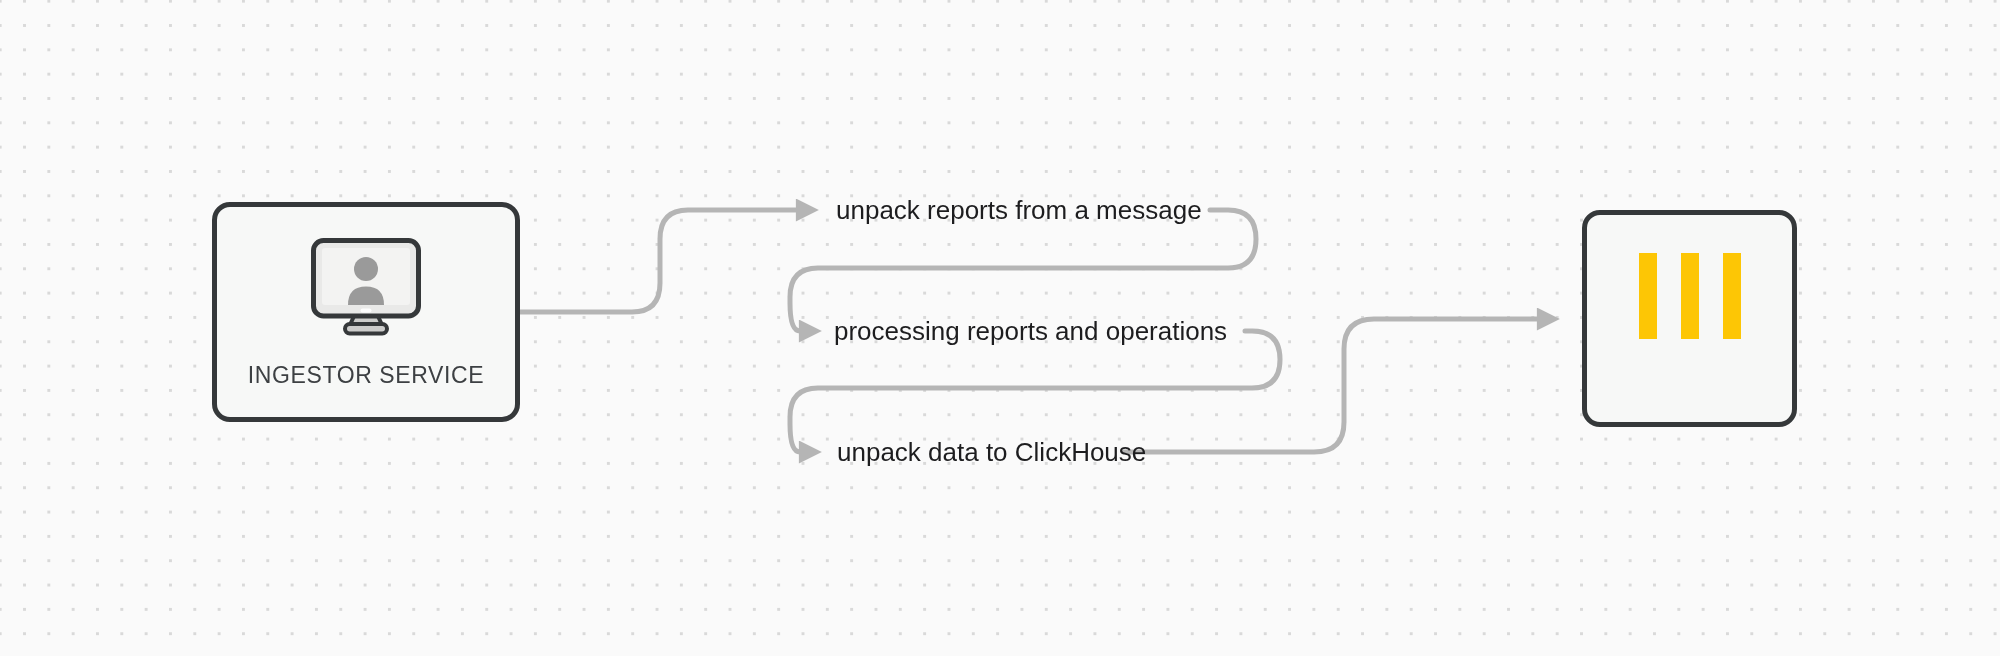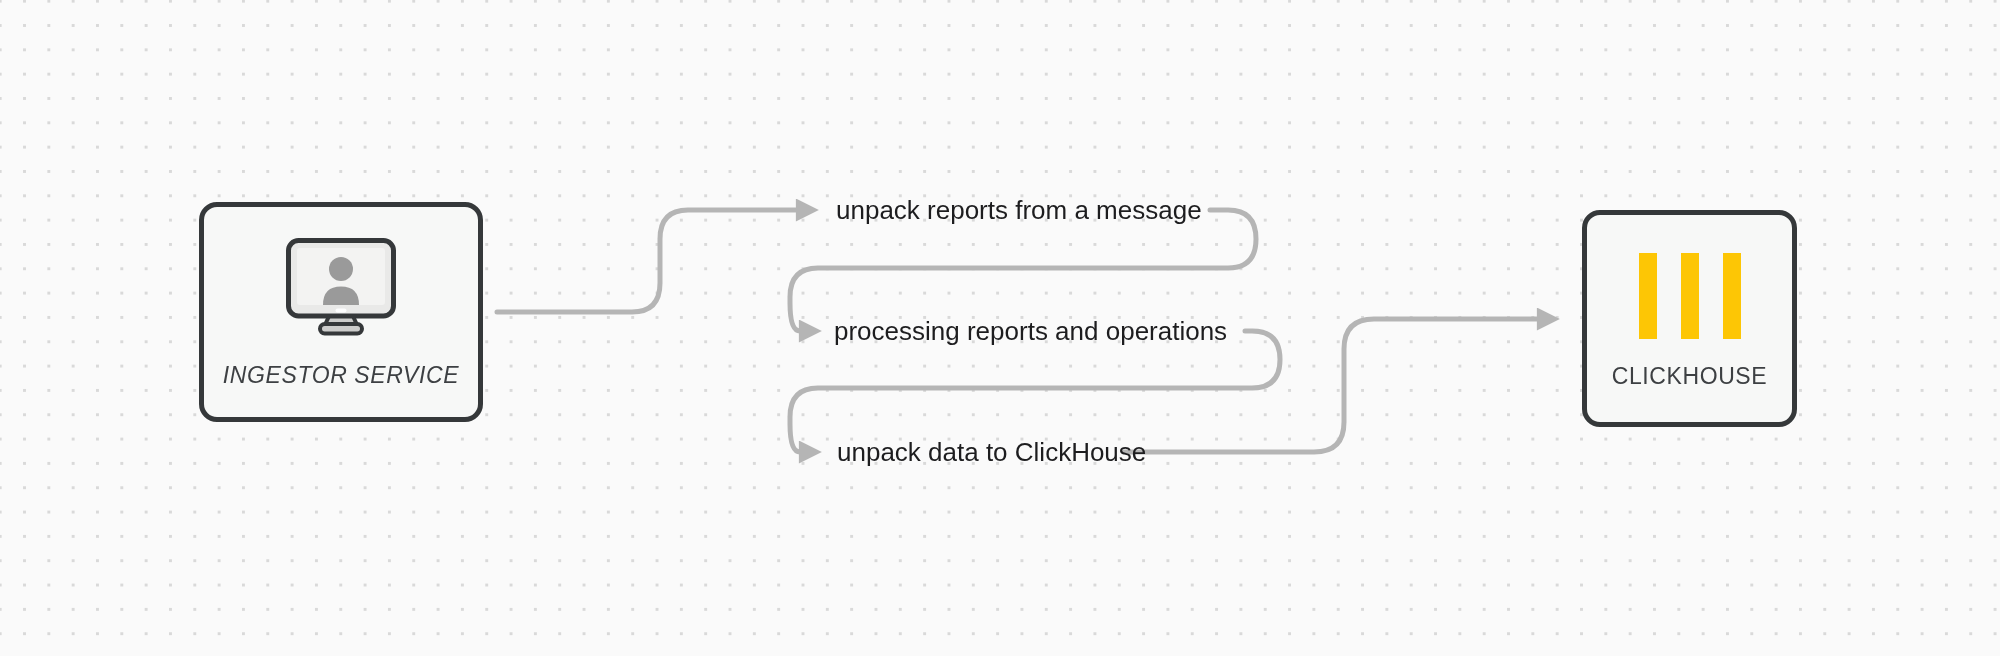--- a/index.html
+++ b/index.html
@@ -45,21 +45,21 @@
     stroke-linejoin: round;
   }
   .arrowhead-shape { fill: var(--connector, #b5b5b5); }
 
   .node {
     position: absolute;
     background: var(--node-fill, #f7f8f7);
     border: 5px solid var(--node-border, #35383a);
     border-radius: 18px;
   }
-  .node-ingestor { left: 199px; top: 202px; width: 284px; height: 220px; font-style: italic; }
+  .node-ingestor { left: 212px; top: 202px; width: 308px; height: 220px; }
   .node-clickhouse { left: 1582px; top: 210px; width: 215px; height: 217px; }
   .node-icon {
     position: absolute;
     left: 50%;
     transform: translateX(-50%);
   }
   .node-ingestor .node-icon { top: 31px; }
   .node-label {
     position: absolute;
     width: 100%;
@@ -129,20 +129,19 @@
     </svg>
     <div class="node-label">INGESTOR SERVICE</div>
   </div>
 
   <div class="node node-clickhouse">
     <div class="ch-bars">
       <div class="ch-bar"></div>
       <div class="ch-bar"></div>
       <div class="ch-bar"></div>
     </div>
-    <div class="node-label">CLICKHOUSE</div>
   </div>
 
   <div class="step-label step-1">unpack reports from a message</div>
   <div class="step-label step-2">processing reports and operations</div>
   <div class="step-label step-3">unpack data to ClickHouse</div>
 
 </div>
 
 </body></html>

